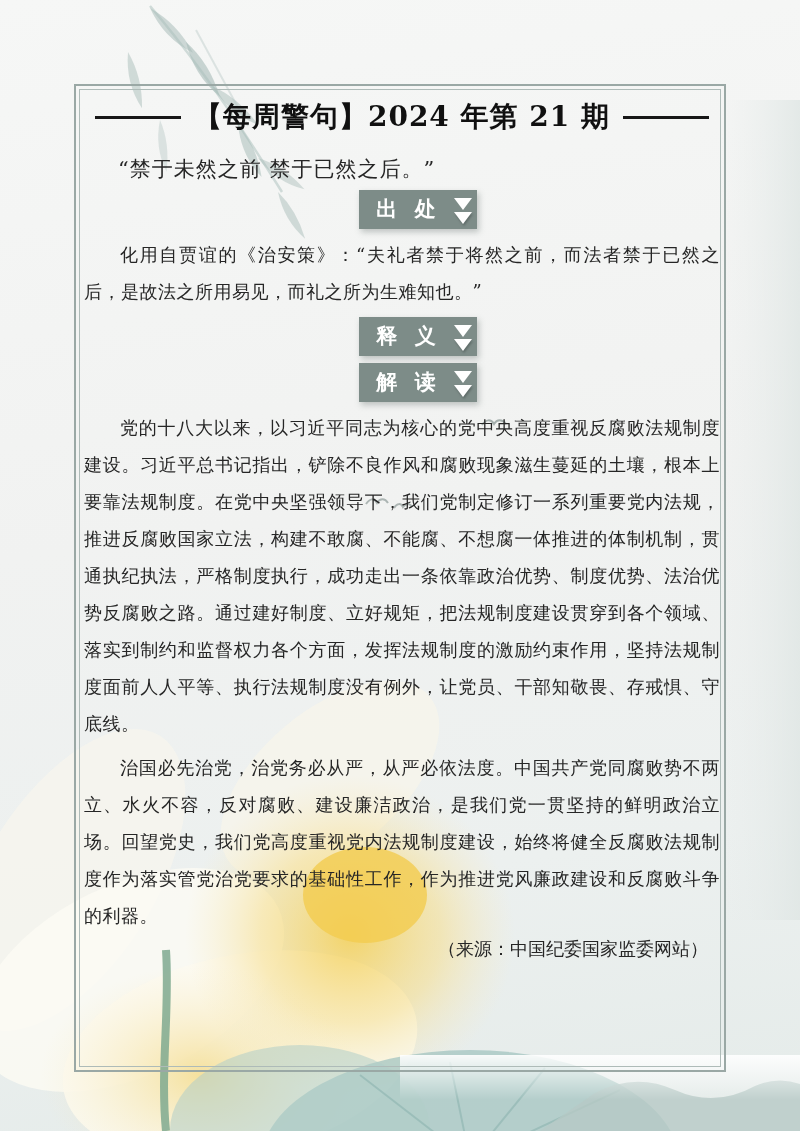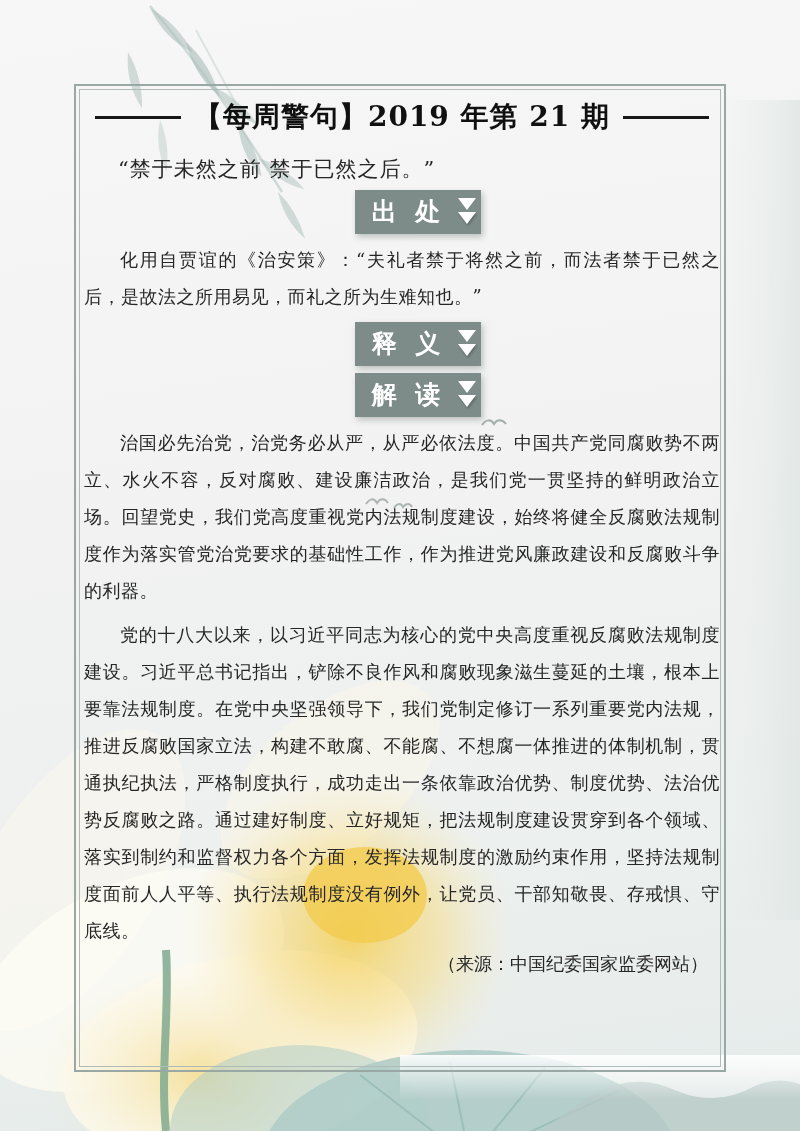--- a/index.html
+++ b/index.html
@@ -26,21 +26,21 @@
   .dash{width:86px;height:3px;background:#171717;flex:0 0 auto;}
   .title{
     margin:0;font-size:28px;font-weight:bold;color:#101010;letter-spacing:1px;
     white-space:nowrap;font-family:"DejaVu Serif","Liberation Serif",serif;
   }
   .quote{margin:19px 0 0 0;padding-left:34px;font-size:21px;letter-spacing:1px;}
   .badge-row{display:flex;justify-content:center;margin-top:7px;}
   .badge{
     position:relative;background:#7d8c88;color:#ffffff;
     font-family:"DejaVu Sans","Liberation Sans",sans-serif;
-    font-size:25px;font-weight:bold;letter-spacing:5px;
+    font-size:21px;font-weight:bold;letter-spacing:5px;
     padding:5px 36px 6px 17px;box-shadow:2px 3px 6px rgba(90,100,98,.35);margin-left:32px;
   }
   .tris{position:absolute;right:5px;top:8px;display:flex;flex-direction:column;gap:2px;}
   .tri{
     width:0;height:0;display:block;
     border-left:9px solid transparent;border-right:9px solid transparent;
     border-top:12px solid #ffffff;
   }
   .tri.low{filter:drop-shadow(1px 2px 1px rgba(70,80,78,.55));}
   .para{
@@ -126,21 +126,21 @@
       <rect x="400" y="1055" width="400" height="45" fill="url(#mist)"></rect>
     </g>
   </svg>
 
   <div class="frame"></div>
 
   <div class="content">
 
     <div class="title-row">
       <span class="dash"></span>
-      <h1 class="title">【每周警句】2019 年第 21 期</h1>
+      <h1 class="title">【每周警句】2024 年第 21 期</h1>
       <span class="dash"></span>
     </div>
 
     <p class="quote">“禁于未然之前 禁于已然之后。”</p>
 
     <div class="badge-row">
       <div class="badge">
         <span>出 处</span>
         <span class="tris">
           <span class="tri"></span>
@@ -162,18 +162,18 @@
 
     <div class="badge-row">
       <div class="badge">
         <span>解 读</span>
         <span class="tris">
           <span class="tri"></span>
           <span class="tri low"></span>
         </span>
       </div>
     </div>
+    <p class="para">党的十八大以来，以习近平同志为核心的党中央高度重视反腐败法规制度建设。习近平总书记指出，铲除不良作风和腐败现象滋生蔓延的土壤，根本上要靠法规制度。在党中央坚强领导下，我们党制定修订一系列重要党内法规，推进反腐败国家立法，构建不敢腐、不能腐、不想腐一体推进的体制机制，贯通执纪执法，严格制度执行，成功走出一条依靠政治优势、制度优势、法治优势反腐败之路。通过建好制度、立好规矩，把法规制度建设贯穿到各个领域、落实到制约和监督权力各个方面，发挥法规制度的激励约束作用，坚持法规制度面前人人平等、执行法规制度没有例外，让党员、干部知敬畏、存戒惧、守底线。</p>
     <p class="para">治国必先治党，治党务必从严，从严必依法度。中国共产党同腐败势不两立、水火不容，反对腐败、建设廉洁政治，是我们党一贯坚持的鲜明政治立场。回望党史，我们党高度重视党内法规制度建设，始终将健全反腐败法规制度作为落实管党治党要求的基础性工作，作为推进党风廉政建设和反腐败斗争的利器。</p>
-    <p class="para">党的十八大以来，以习近平同志为核心的党中央高度重视反腐败法规制度建设。习近平总书记指出，铲除不良作风和腐败现象滋生蔓延的土壤，根本上要靠法规制度。在党中央坚强领导下，我们党制定修订一系列重要党内法规，推进反腐败国家立法，构建不敢腐、不能腐、不想腐一体推进的体制机制，贯通执纪执法，严格制度执行，成功走出一条依靠政治优势、制度优势、法治优势反腐败之路。通过建好制度、立好规矩，把法规制度建设贯穿到各个领域、落实到制约和监督权力各个方面，发挥法规制度的激励约束作用，坚持法规制度面前人人平等、执行法规制度没有例外，让党员、干部知敬畏、存戒惧、守底线。</p>
 
     <p class="source-note">（来源：中国纪委国家监委网站）</p>
   </div>
 </div>
 
 </body></html>

